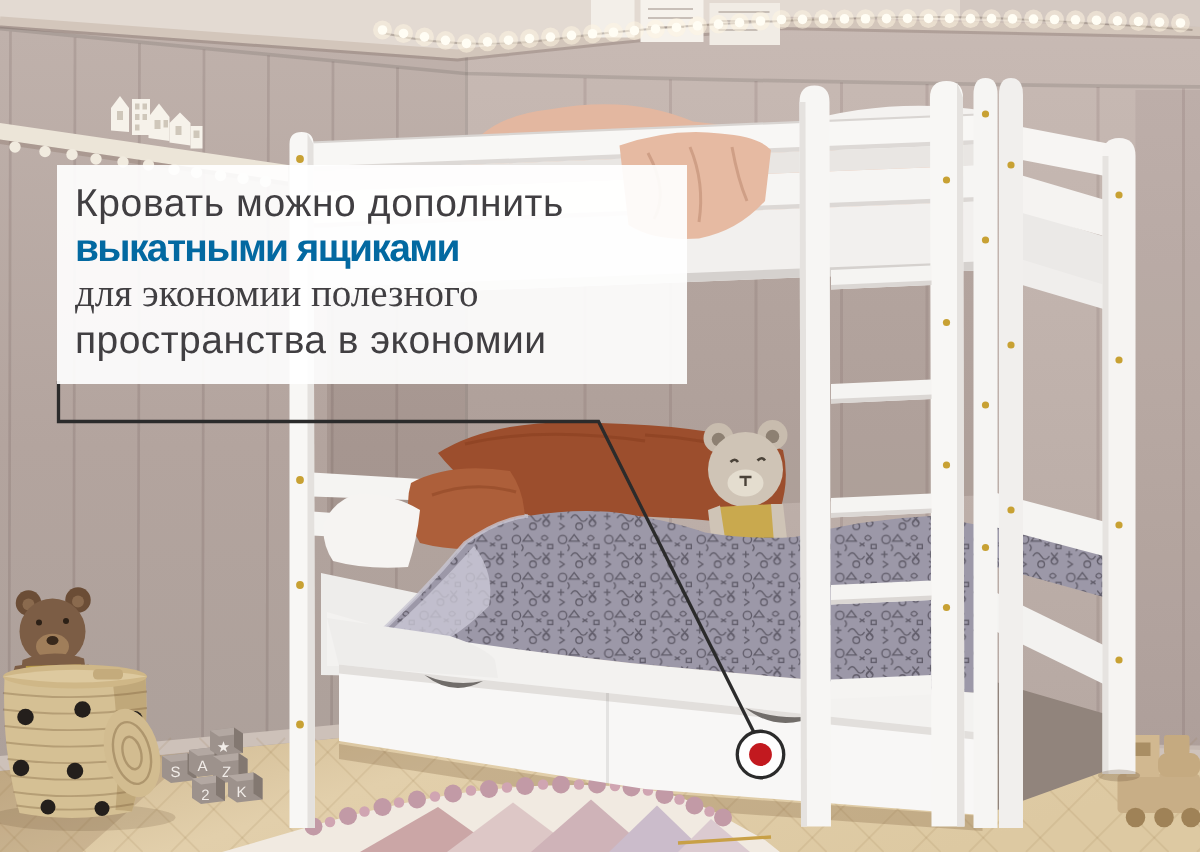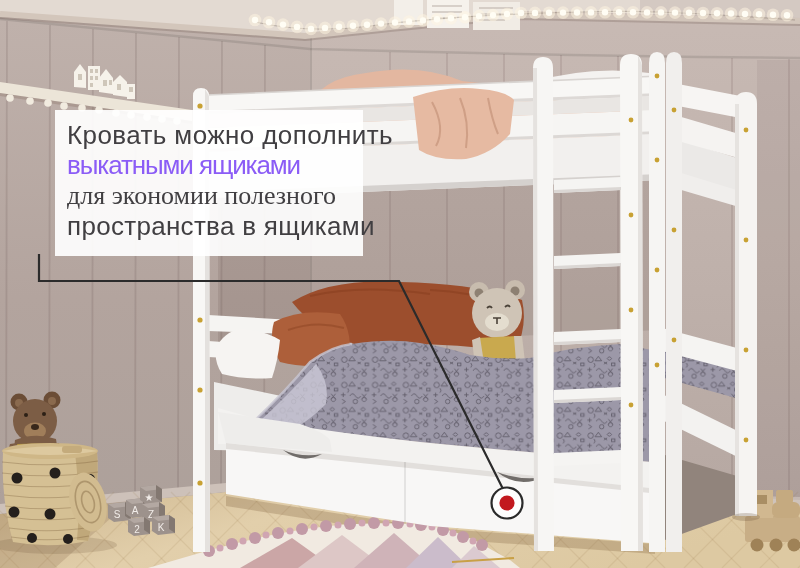--- a/index.html
+++ b/index.html
@@ -1,23 +1,23 @@
 <!DOCTYPE html>
 <html><head>
 <meta charset="utf-8">
 <style>
 html,body{margin:0;padding:0;width:800px;height:568px;overflow:hidden;background:#bfb2ac;font-family:"Liberation Sans",sans-serif;}
 #stage{position:relative;width:800px;height:568px;}
 #scene{position:absolute;left:0;top:0;}
-#tbox{position:absolute;left:55px;top:110px;width:308px;height:146px;background:rgba(255,255,255,0.92);box-sizing:border-box;}
+#tbox{position:absolute;left:38px;top:110px;width:420px;height:146px;background:rgba(255,255,255,0.92);box-sizing:border-box;}
 #tbox .tx{position:absolute;left:12px;top:10px;font-size:26px;line-height:30px;color:#413f42;white-space:nowrap;}
 #tbox .l1{letter-spacing:0.4px;}
 #tbox .l3{letter-spacing:0px;font-family:Liberation Serif, serif;}
 #tbox .l4{letter-spacing:0.3px;}
-#tbox .red{color:#8b5cf6;font-weight:normal;letter-spacing:-1.1px;}
+#tbox .red{color:#0369a1;font-weight:bold;letter-spacing:-1.1px;}
 </style>
 </head>
 <body>
 <div id="stage">
 <svg id="scene" width="800" height="568" viewBox="0 0 800 568">
 <defs>
 <linearGradient id="wallL" x1="0" y1="0" x2="0" y2="1">
 <stop offset="0" stop-color="#c0b2ac"></stop>
           <stop offset="0.55" stop-color="#b3a49e"></stop>
           <stop offset="1" stop-color="#aca09a"></stop>
@@ -604,15 +604,15 @@
 
 <path d="M39 254 L39 281 L399 281 L503 489" stroke="#2b2b2b" stroke-width="2.2" fill="none"></path>
 
 <g>
 <circle cx="507" cy="503" r="15.5" fill="#fefefe" stroke="#2b2b2b" stroke-width="2.2"></circle>
 <circle cx="507" cy="503" r="7.6" fill="#c2191f"></circle>
 </g>
 </svg>
 
 <div id="tbox">
-<div class="tx"><span class="l1">Кровать можно дополнить</span><br><span class="red">выкатными ящиками</span><br><span class="l3">для экономии полезного</span><br><span class="l4">пространства в ящиками</span></div>
+<div class="tx"><span class="l1">Кровать можно дополнить</span><br><span class="red">выкатными ящиками</span><br><span class="l3">для экономии полезного</span><br><span class="l4">пространства в экономии</span></div>
 </div>
 </div>
 
 </body></html>

